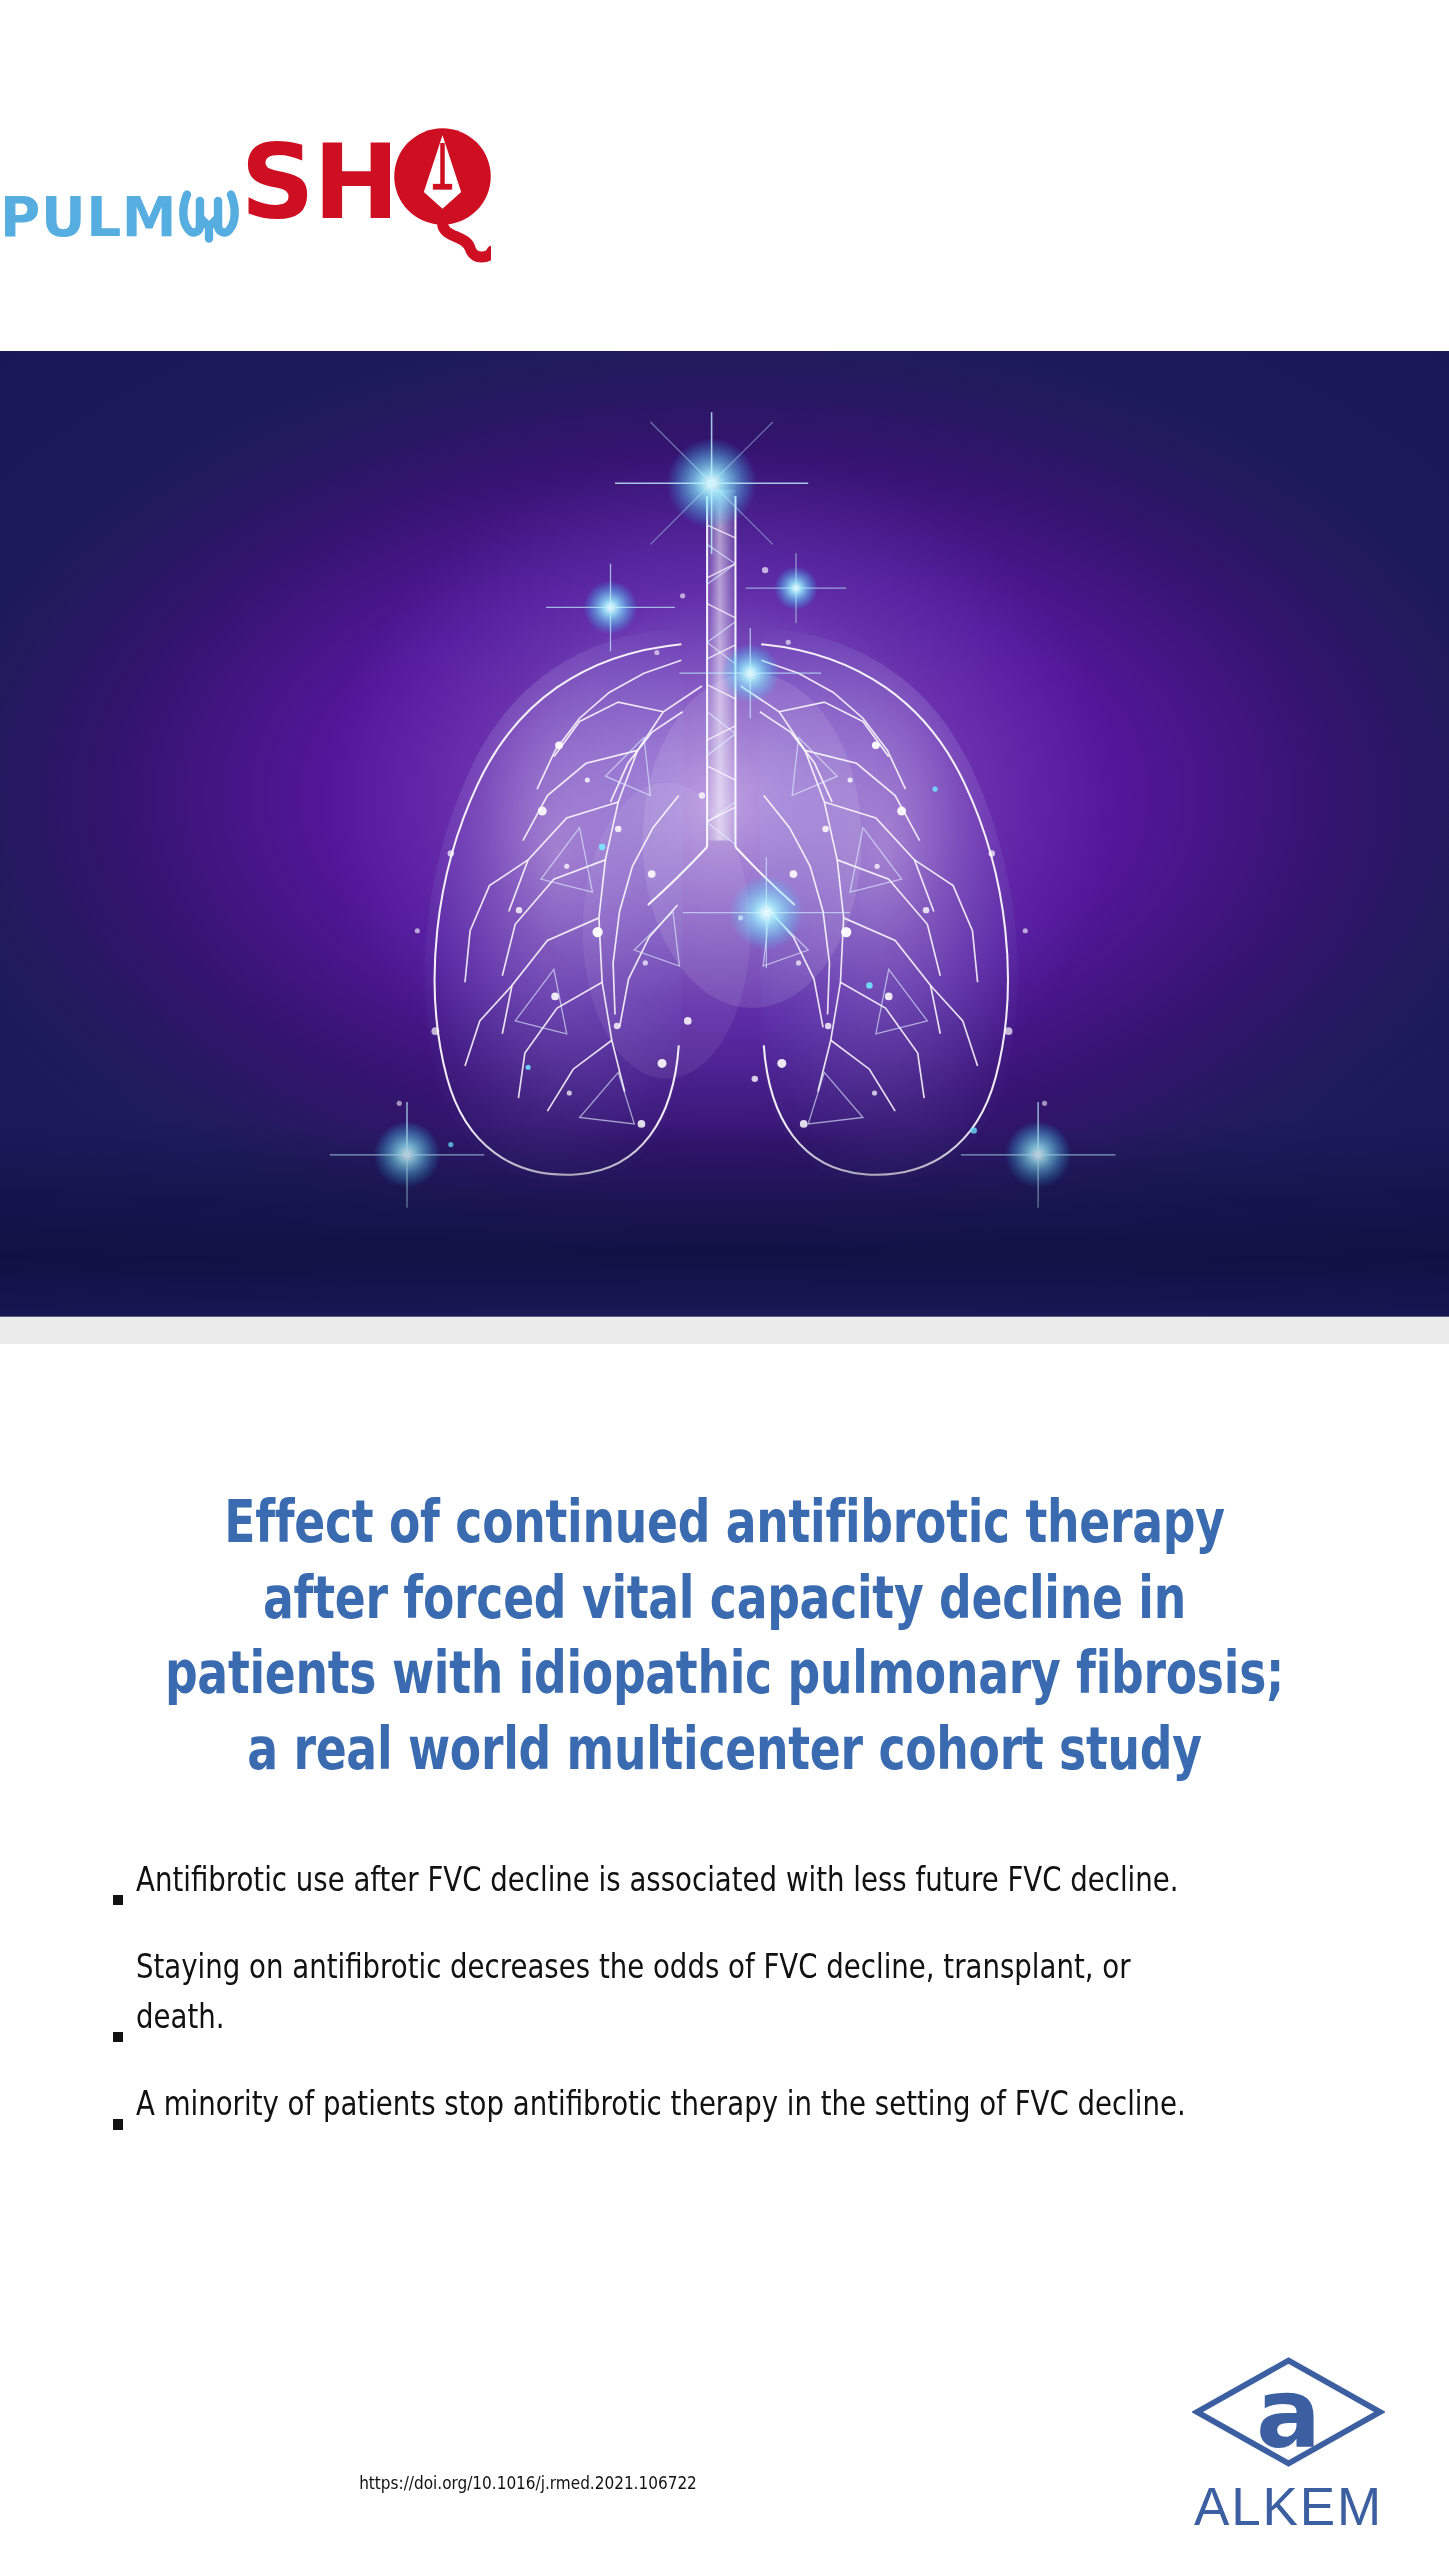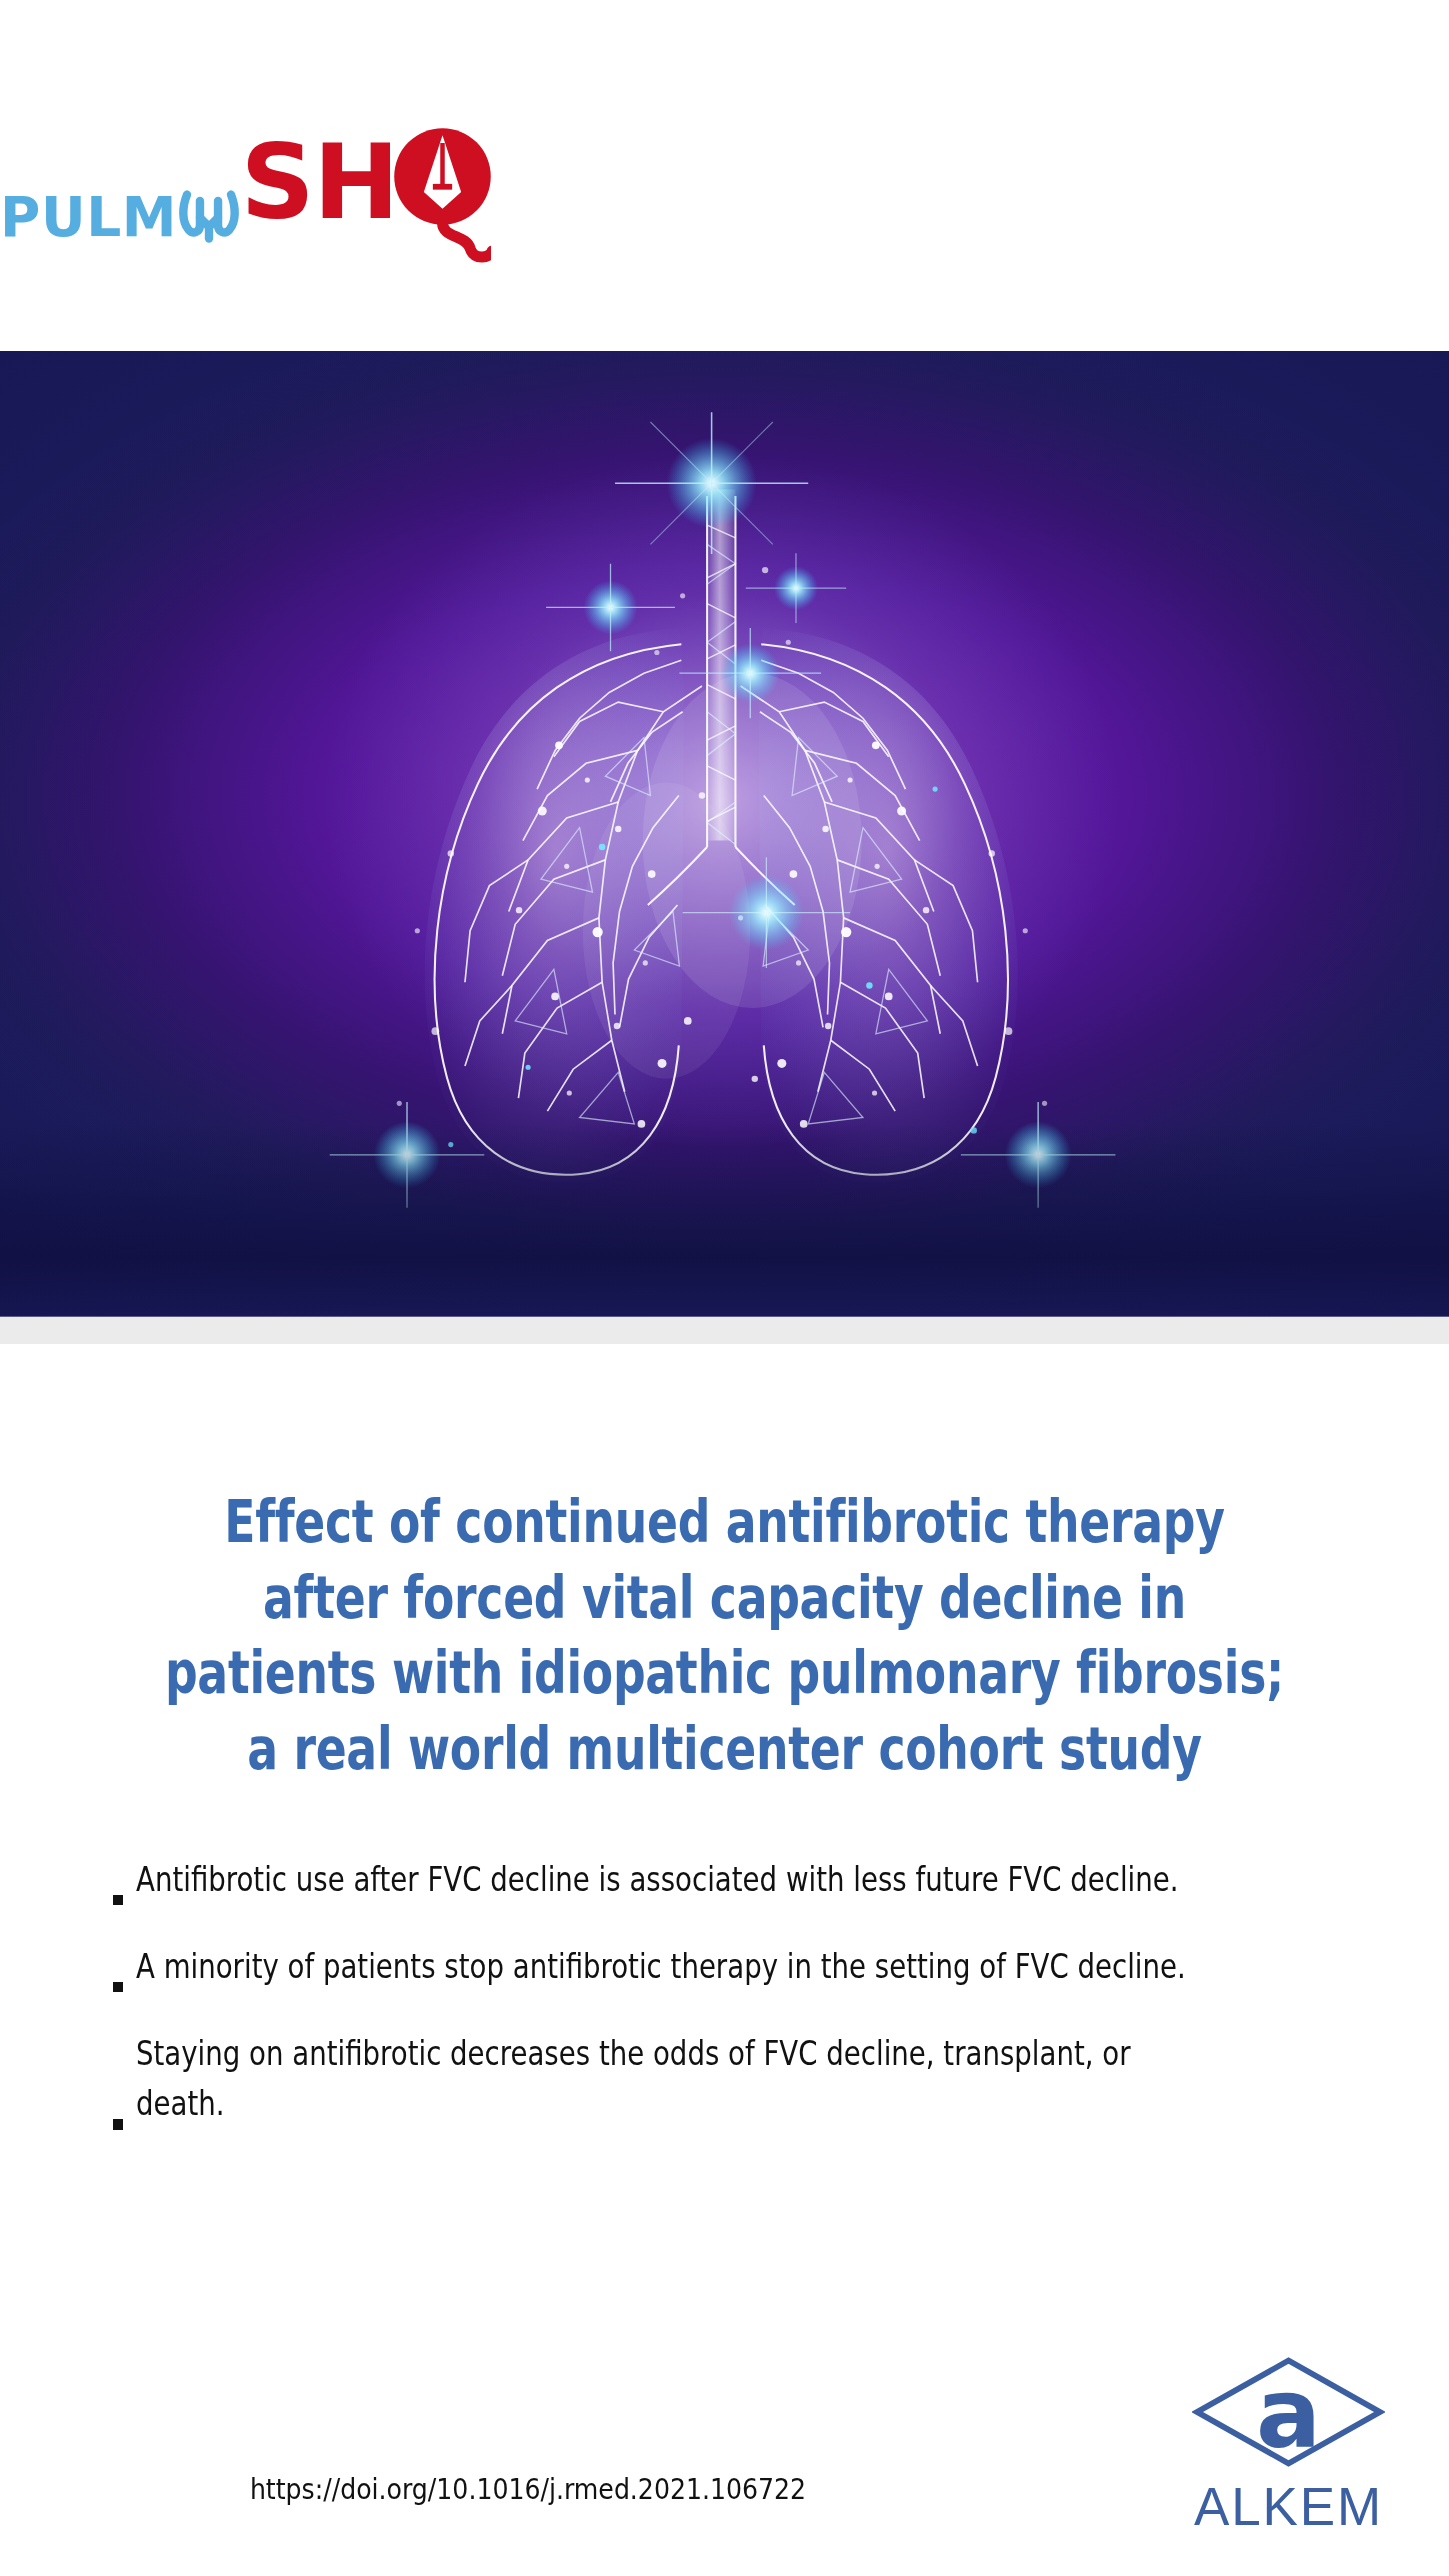--- a/index.html
+++ b/index.html
@@ -106,21 +106,21 @@
     transform:scaleX(.93);
     transform-origin:0 0;
     max-width:1159px;
   }
 
   
   .doi{
     position:absolute;left:0;top:2473px;width:1056px;
     text-align:center;
     font-family:"Liberation Sans Narrow","DejaVu Sans Condensed","Liberation Sans", sans-serif;
-    font-size:28px;color:#111;letter-spacing:0px;
+    font-size:17px;color:#111;letter-spacing:0px;
   }
   .alkem{
     position:absolute;left:1182px;top:2354px;width:213px;
     display:flex;flex-direction:column;align-items:center;
   }
   .alkem-name{
     margin-top:3.9px;
     font-family:"Liberation Sans","DejaVu Sans",sans-serif;
     font-weight:400;font-size:53px;letter-spacing:1.9px;color:#3B5FA0;
   }
@@ -369,25 +369,25 @@
     <span class="ln">a real world multicenter cohort study</span>
   </div>
 
   <div class="bullets">
     <div class="bullet">
       <span class="marker"></span>
       <span class="btxt">Antifibrotic use after FVC decline is associated with less future FVC decline.</span>
     </div>
     <div class="bullet">
       <span class="marker"></span>
-      <span class="btxt">A minority of patients stop antifibrotic therapy in the setting of FVC decline.</span>
+      <span class="btxt">Staying on antifibrotic decreases the odds of FVC decline, transplant, or death.</span>
     </div>
     <div class="bullet">
       <span class="marker"></span>
-      <span class="btxt">Staying on antifibrotic decreases the odds of FVC decline, transplant, or death.</span>
+      <span class="btxt">A minority of patients stop antifibrotic therapy in the setting of FVC decline.</span>
     </div>
   </div>
 
   <div class="doi">https://doi.org/10.1016/j.rmed.2021.106722</div>
 
   <div class="alkem">
     <span>
       <svg width="193" height="116" viewBox="0 0 300 180">
         <polygon points="150,10 292,90 150,170 8,90" fill="none" stroke="#3B5FA0" stroke-width="9"></polygon>
         <text x="150" y="144" text-anchor="middle" font-family="DejaVu Sans, sans-serif" font-weight="700" font-size="150" fill="#3B5FA0">a</text>

